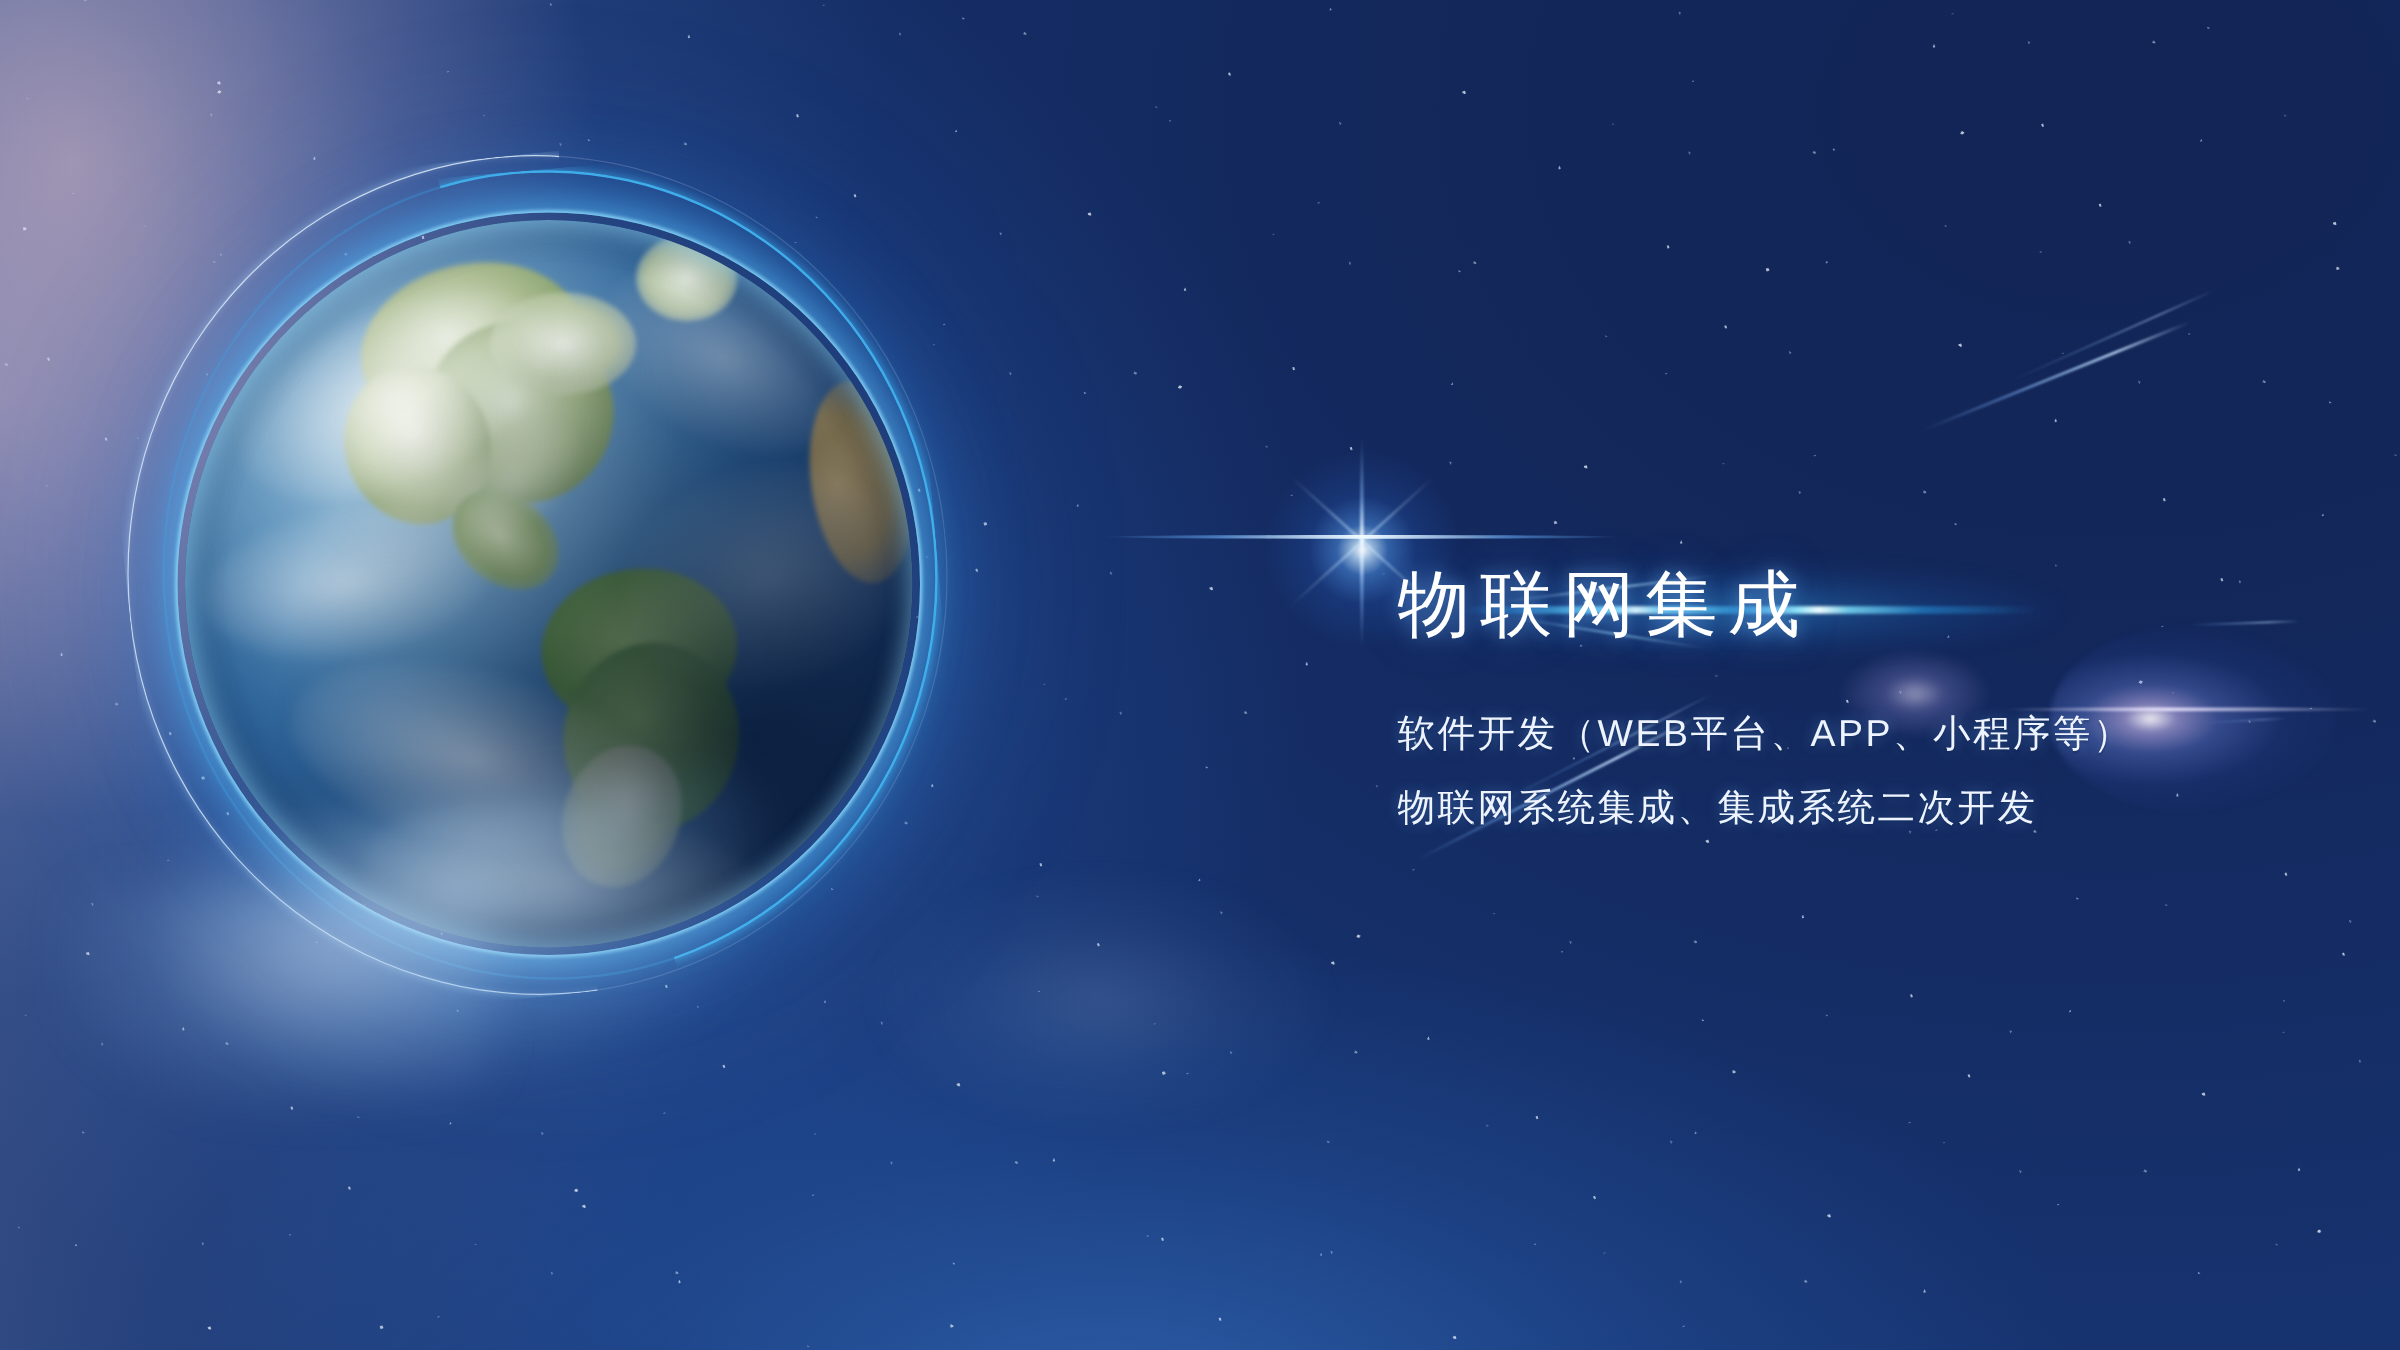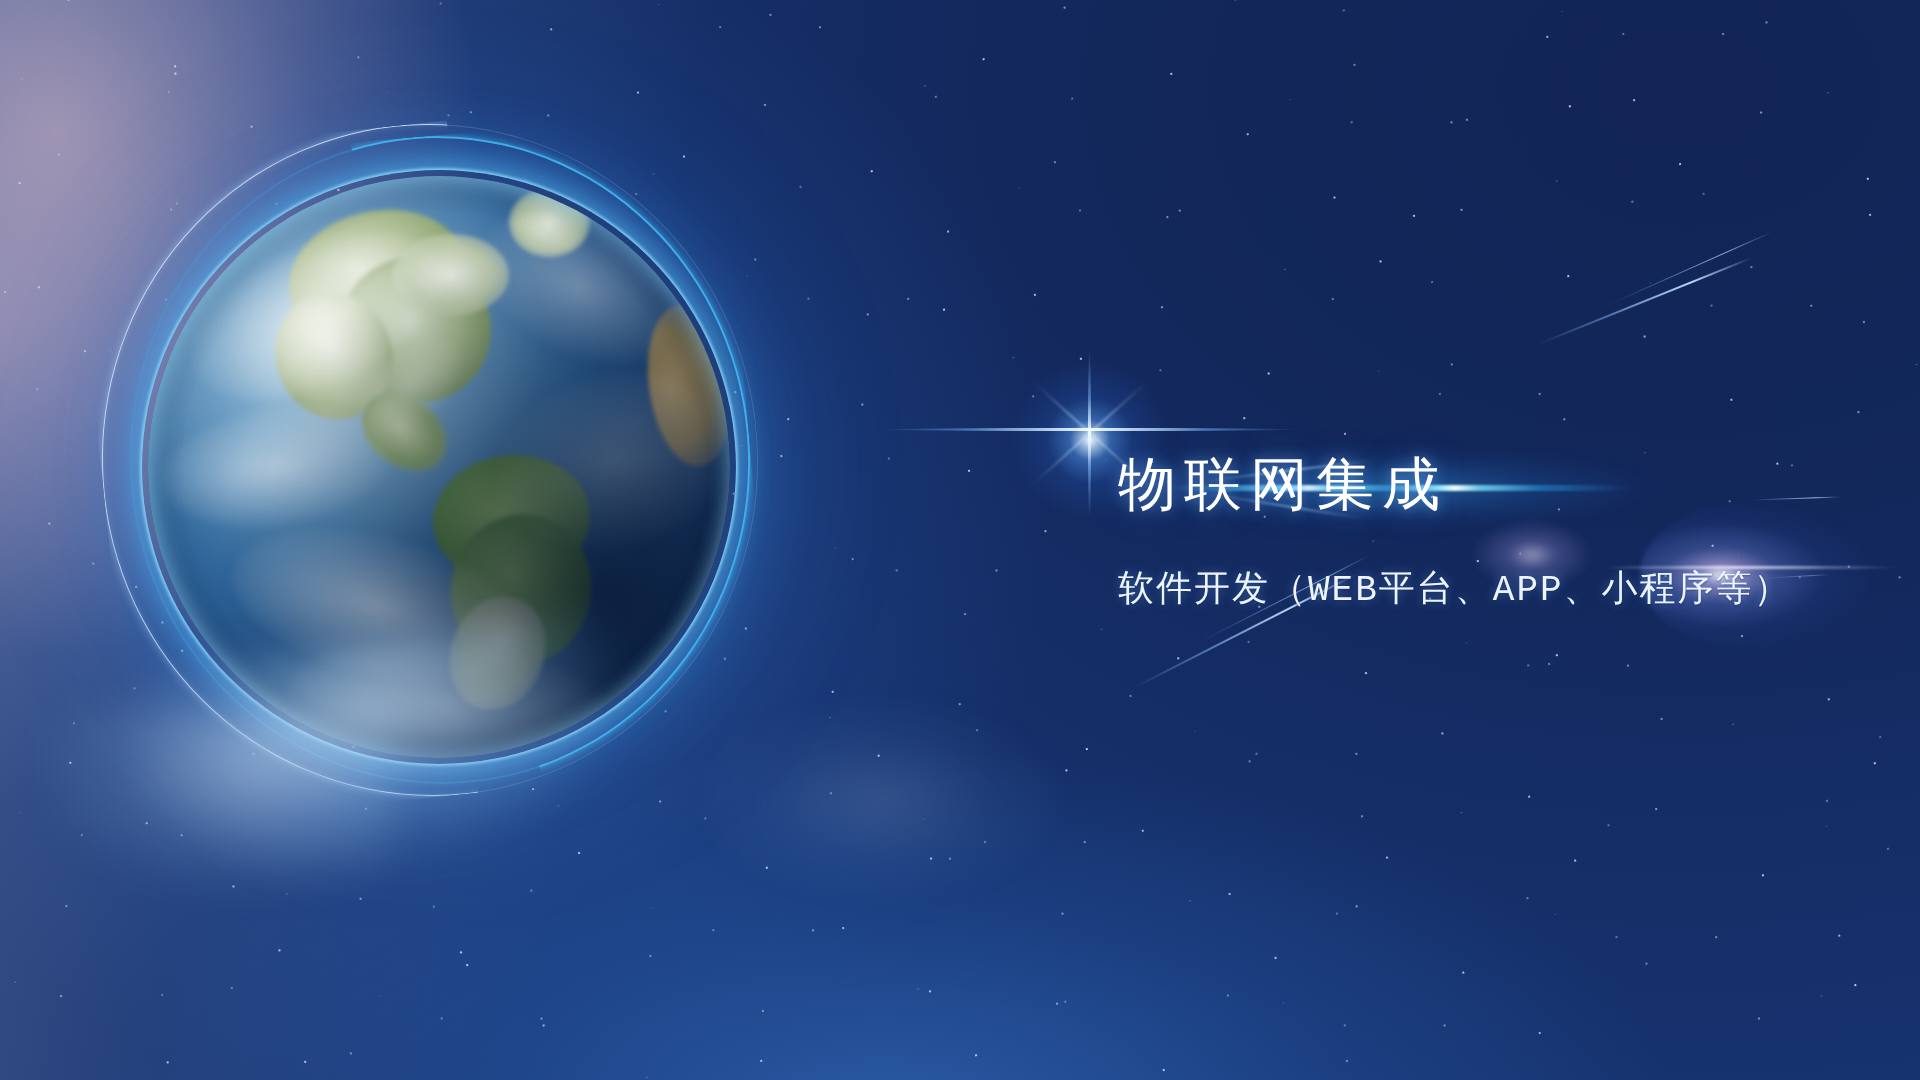--- a/index.html
+++ b/index.html
@@ -306,28 +306,27 @@
   #headline {
     font-size:58px;
     line-height:1;
     color:#ffffff;
     letter-spacing:8px;
     font-weight:400;
     text-shadow:0 0 14px rgba(120,185,255,.55), 0 0 34px rgba(60,140,240,.35);
     white-space:nowrap;
   }
   .subline {
-    font-size:36px;
+    font-size:30px;
     line-height:1;
     color:#edf4ff;
     letter-spacing:2.0px;
     font-weight:400;
     white-space:nowrap;
     text-shadow:0 0 10px rgba(110,170,245,.45), 0 1px 2px rgba(10,30,70,.55);
-    font-family:Liberation Mono, monospace;
   }
   #sub1 { margin-top:60px; }
   #sub2 { margin-top:29px; }
 </style>
 </head>
 <body>
 
 <div id="stage">
 
   <div class="stars s1"></div>
@@ -389,15 +388,16 @@
   <div class="flare-core" id="flare-a-v"></div>
   <div class="flare-core" id="flare-a-h"></div>
 
   <div class="flare-core" id="flare-d"></div>
   <div class="flare-core" id="flare-c"></div>
   <div class="flare-core" id="flare-c-h"></div>
 
   <div id="text-block">
     <div id="headline">物联网集成</div>
     <div class="subline" id="sub1">软件开发（WEB平台、APP、小程序等）</div>
+    <div class="subline" id="sub2">物联网系统集成、集成系统二次开发</div>
   </div>
 
 </div>
 
 </body></html>

